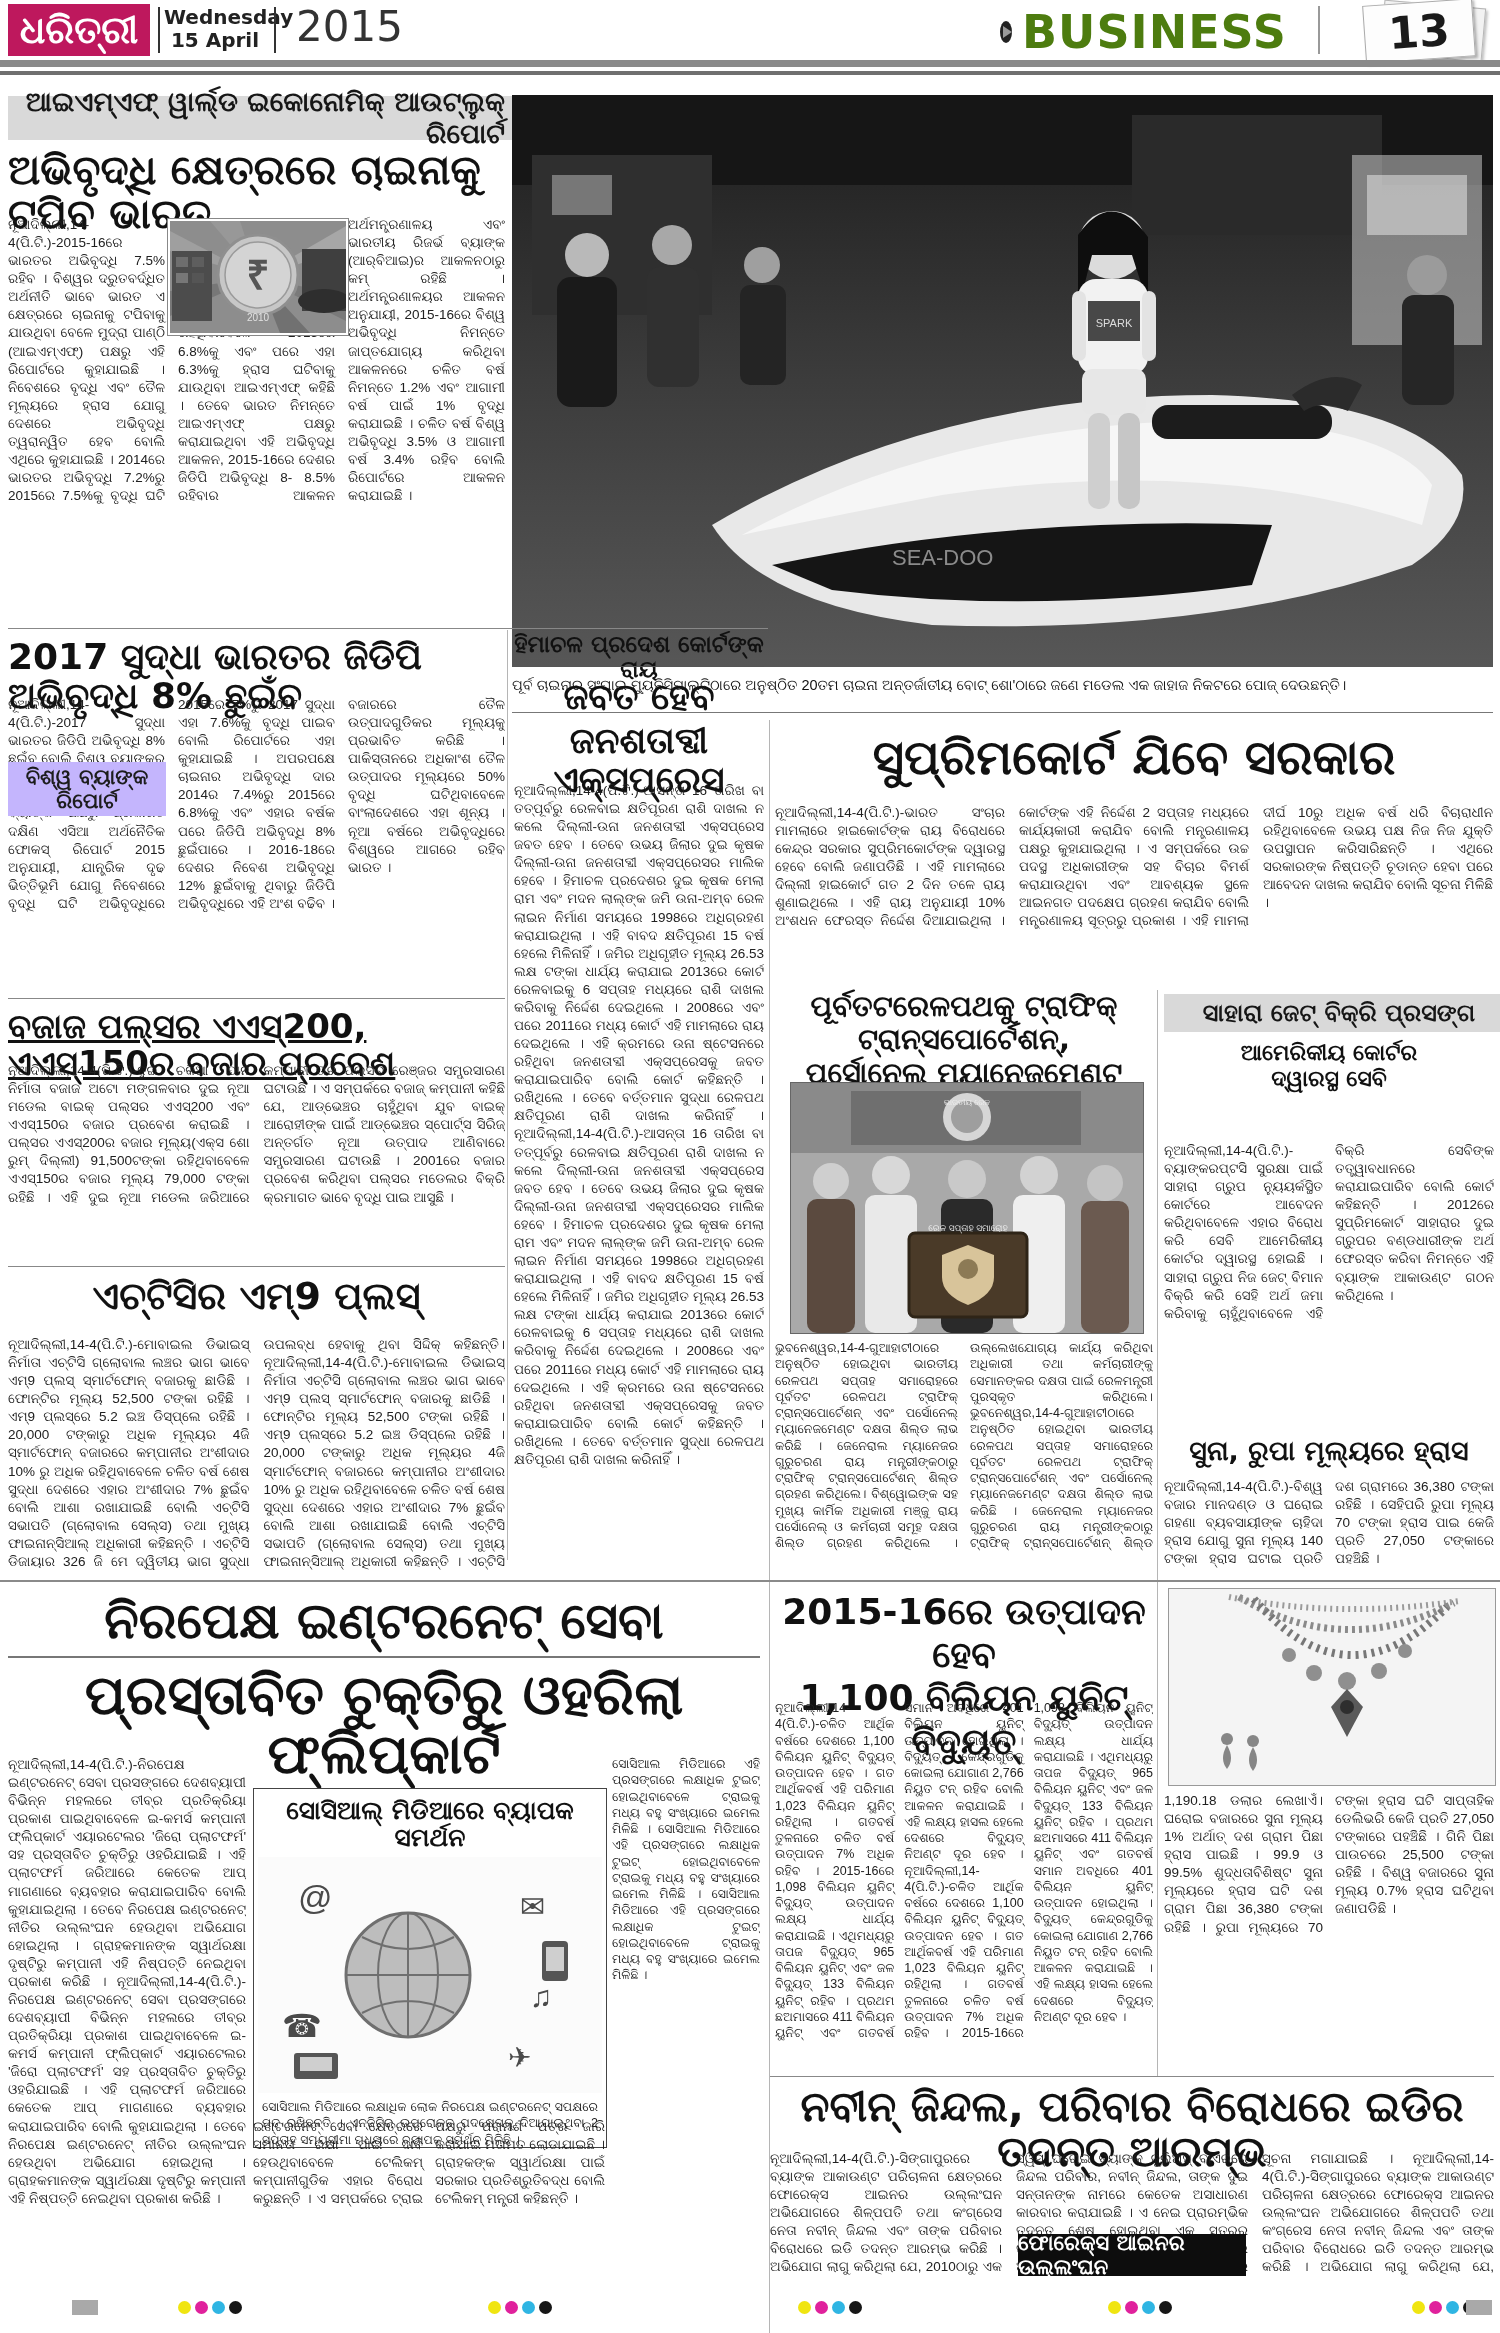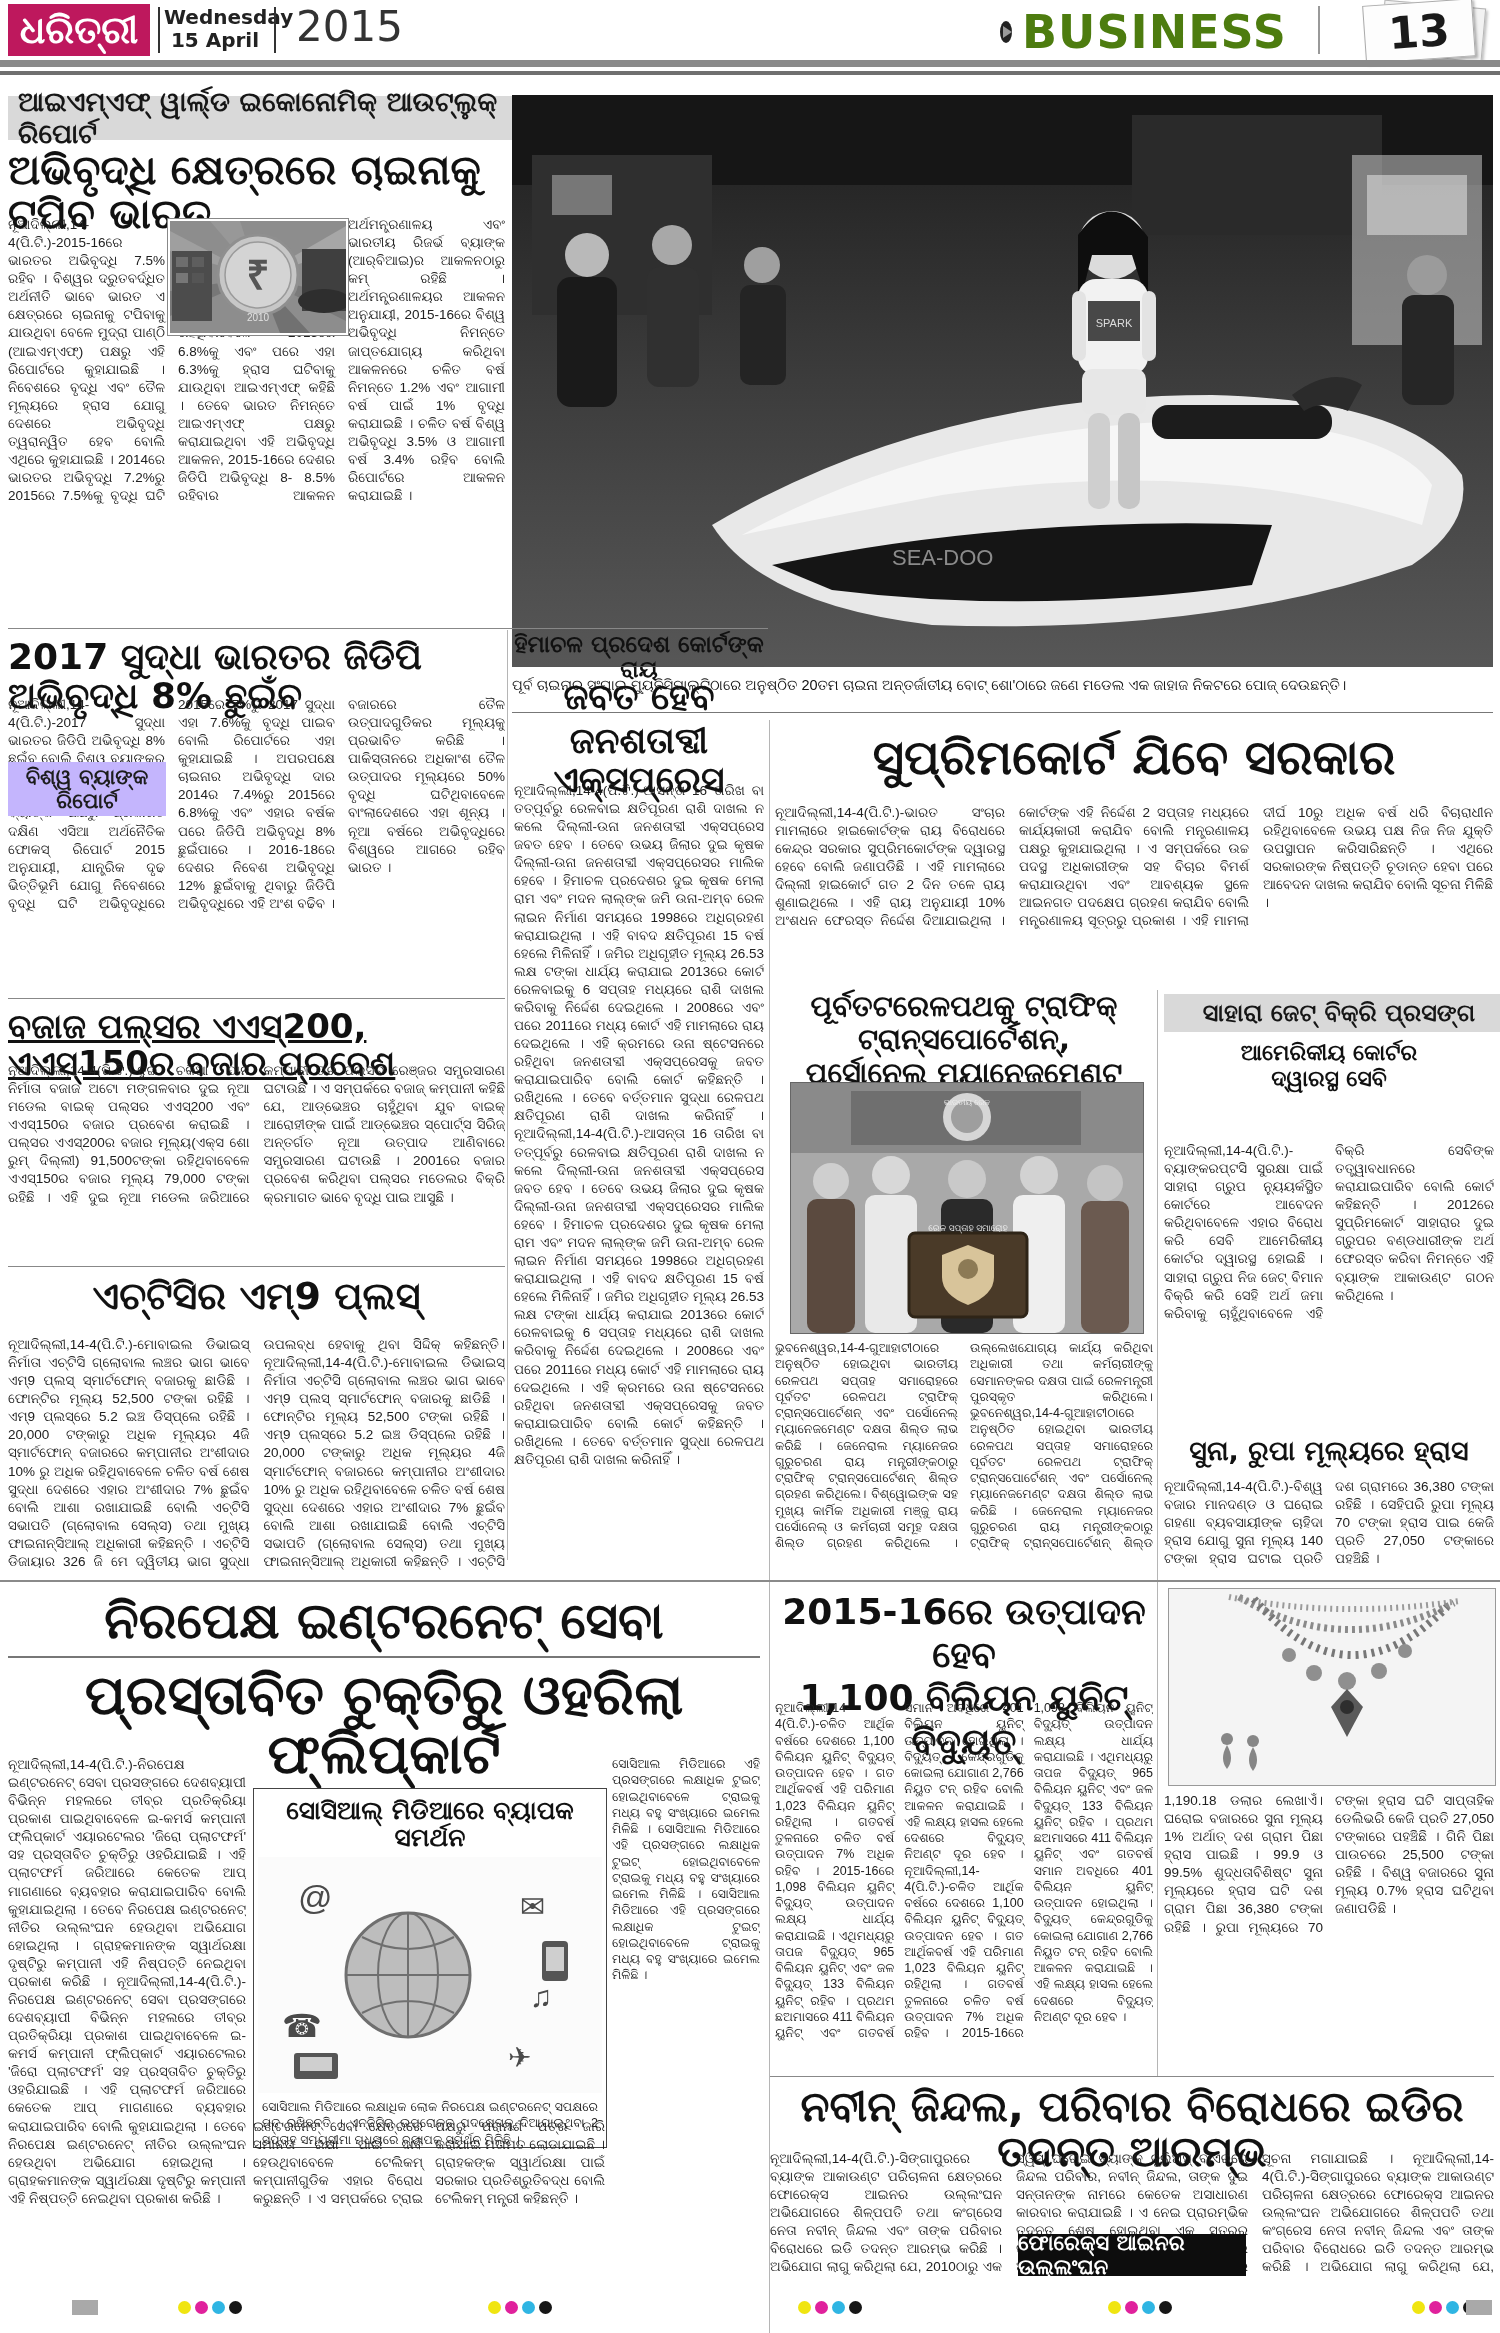--- a/index.html
+++ b/index.html
@@ -52,21 +52,21 @@
   <div class="abs" style="left:1356px;top:0px;width:138px;height:62px;">
     <div class="abs" style="left:26px;top:4px;width:100px;height:52px;background:#f2f2f2;border:1px solid #b5b5b5;transform:rotate(5deg);box-shadow:2px 2px 3px rgba(0,0,0,.25);"></div>
     <div class="abs" style="left:8px;top:2px;width:108px;height:56px;background:#fdfdfd;border:1px solid #aaa;transform:rotate(-4deg);box-shadow:2px 2px 3px rgba(0,0,0,.3);display:flex;align-items:center;justify-content:center;">
       <span style="font-family:'DejaVu Sans',sans-serif;font-weight:700;font-size:44px;color:#1a1a1a;">13</span>
     </div>
   </div>
 
   <div class="abs" style="left:0;top:60px;width:1500px;height:7px;background:#8a8a8a;"></div>
   <div class="abs" style="left:0;top:71px;width:1500px;height:4px;background:#6f6f6f;"></div>
 
-  <div class="abs kicker" style="left:8px;top:96px;width:487px;height:44px;font-size:27px;">ଆଇଏମ୍ଏଫ୍ ୱାର୍ଲ୍ଡ ଇକୋନୋମିକ୍ ଆଉଟ୍‌ଲୁକ୍ ରିପୋର୍ଟ</div>
+  <div class="abs kicker" style="left:8px;top:96px;width:487px;height:44px;font-size:27px;text-align:right;">ଆଇଏମ୍ଏଫ୍ ୱାର୍ଲ୍ଡ ଇକୋନୋମିକ୍ ଆଉଟ୍‌ଲୁକ୍ ରିପୋର୍ଟ</div>
   <div class="abs hl" style="left:8px;top:148px;width:497px;font-size:41px;">ଅଭିବୃଦ୍ଧି କ୍ଷେତ୍ରରେ ଚାଇନାକୁ ଟପିବ ଭାରତ</div>
   <div class="abs body-text" style="left:8px;top:216px;width:497px;height:404px;column-count:3;column-gap:13px;">ନୂଆଦିଲ୍ଲୀ,14-4(ପି.ଟି.)-2015-16ରେ ଭାରତର ଅଭିବୃଦ୍ଧି 7.5% ରହିବ । ବିଶ୍ୱର ଦ୍ରୁତବର୍ଦ୍ଧିତ ଅର୍ଥନୀତି ଭାବେ ଭାରତ ଏ କ୍ଷେତ୍ରରେ ଚାଇନାକୁ ଟପିବାକୁ ଯାଉଥିବା ବେଳେ ମୁଦ୍ରା ପାଣ୍ଠି (ଆଇଏମ୍ଏଫ୍) ପକ୍ଷରୁ ଏହି ରିପୋର୍ଟରେ କୁହାଯାଇଛି । ନିବେଶରେ ବୃଦ୍ଧି ଏବଂ ତୈଳ ମୂଲ୍ୟରେ ହ୍ରାସ ଯୋଗୁ ଦେଶରେ ଅଭିବୃଦ୍ଧି ତ୍ୱରାନ୍ୱିତ ହେବ ବୋଲି ଏଥିରେ କୁହାଯାଇଛି ।  2014ରେ ଭାରତର ଅଭିବୃଦ୍ଧି 7.2%ରୁ 2015ରେ 7.5%କୁ ବୃଦ୍ଧି ଘଟି ଅଧିକ ସୁଦୃଢ ହେବ ବୋଲି ଆଇଏମ୍ଏଫ୍ ପକ୍ଷରୁ ପ୍ରକାଶିତ ସର୍ବଶେଷ ୱାର୍ଲ୍ଡ ଇକୋନୋମିକ୍ ଆଉଟ୍‌ଲୁକ୍ ରିପୋର୍ଟରେ ଦର୍ଶାଯାଇଛି । ଗତ ବର୍ଷ ଚାଇନାର ଅଭିବୃଦ୍ଧି 7.4% ରହିଥିବାବେଳେ 2015ରେ 6.8%କୁ ଏବଂ ପରେ ଏହା 6.3%କୁ ହ୍ରାସ ଘଟିବାକୁ ଯାଉଥିବା ଆଇଏମ୍ଏଫ୍ କହିଛି । ତେବେ ଭାରତ ନିମନ୍ତେ ଆଇଏମ୍ଏଫ୍ ପକ୍ଷରୁ କରାଯାଇଥିବା ଏହି ଅଭିବୃଦ୍ଧି ଆକଳନ, 2015-16ରେ ଦେଶର ଜିଡିପି ଅଭିବୃଦ୍ଧି 8- 8.5% ରହିବାର ଆକଳନ ଅର୍ଥମନ୍ତ୍ରଣାଳୟ ଏବଂ ଭାରତୀୟ ରିଜର୍ଭ ବ୍ୟାଙ୍କ (ଆର୍‌ବିଆଇ)ର ଆକଳନଠାରୁ କମ୍ ରହିଛି । ଅର୍ଥମନ୍ତ୍ରଣାଳୟର ଆକଳନ ଅନୁଯାୟୀ, 2015-16ରେ ବିଶ୍ୱ ଅଭିବୃଦ୍ଧି ନିମନ୍ତେ ଜାପ୍ତଯୋଗ୍ୟ କରିଥିବା ଆକଳନରେ ଚଳିତ ବର୍ଷ ନିମନ୍ତେ 1.2% ଏବଂ ଆଗାମୀ ବର୍ଷ ପାଇଁ 1% ବୃଦ୍ଧି କରାଯାଇଛି । ଚଳିତ ବର୍ଷ ବିଶ୍ୱ ଅଭିବୃଦ୍ଧି 3.5% ଓ ଆଗାମୀ ବର୍ଷ 3.4% ରହିବ ବୋଲି ରିପୋର୍ଟରେ ଆକଳନ କରାଯାଇଛି ।</div>
 
   <div class="abs photo" style="left:168px;top:219px;width:176px;height:112px;border:2px solid #fff;outline:1px solid #888;">
     <svg width="176" height="112" viewBox="0 0 176 112">
       <rect width="176" height="112" fill="#8d8d8d"></rect>
       <g opacity="0.65">
         <polygon points="88,56 0,10 0,30" fill="#a9a9a9"></polygon>
           <polygon points="88,56 0,70 0,95" fill="#6c6c6c"></polygon>
         <polygon points="88,56 176,5 176,28" fill="#b5b5b5"></polygon>

